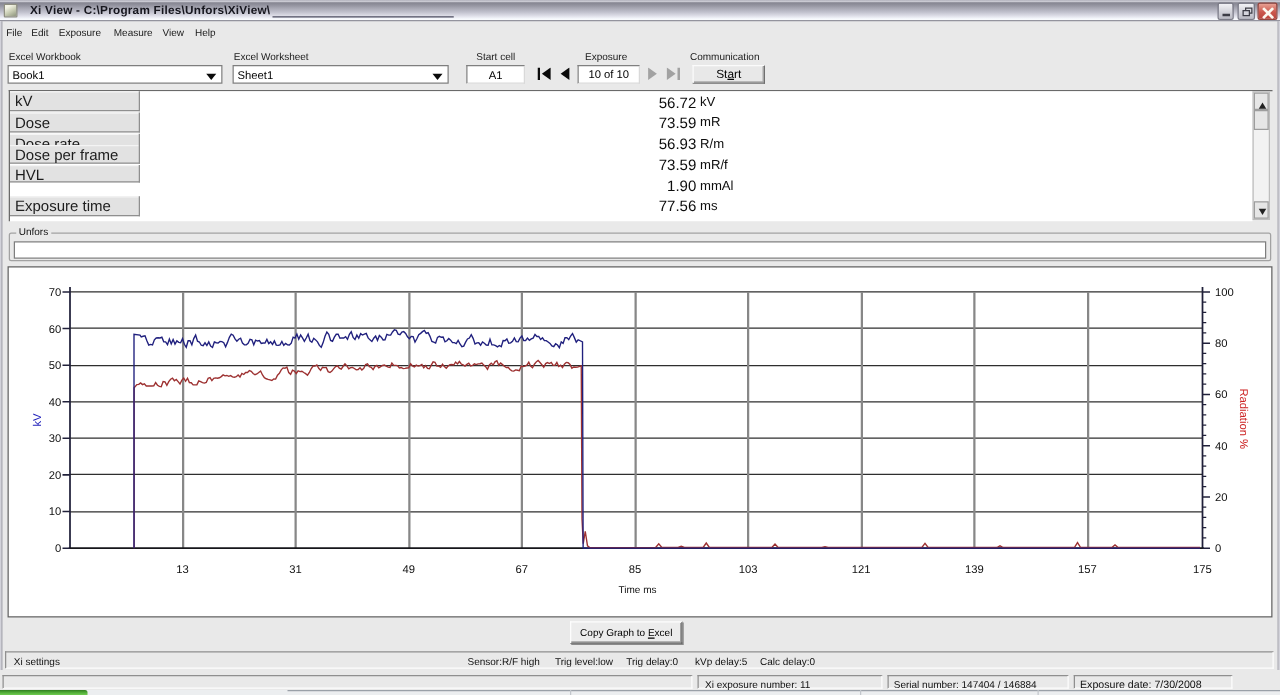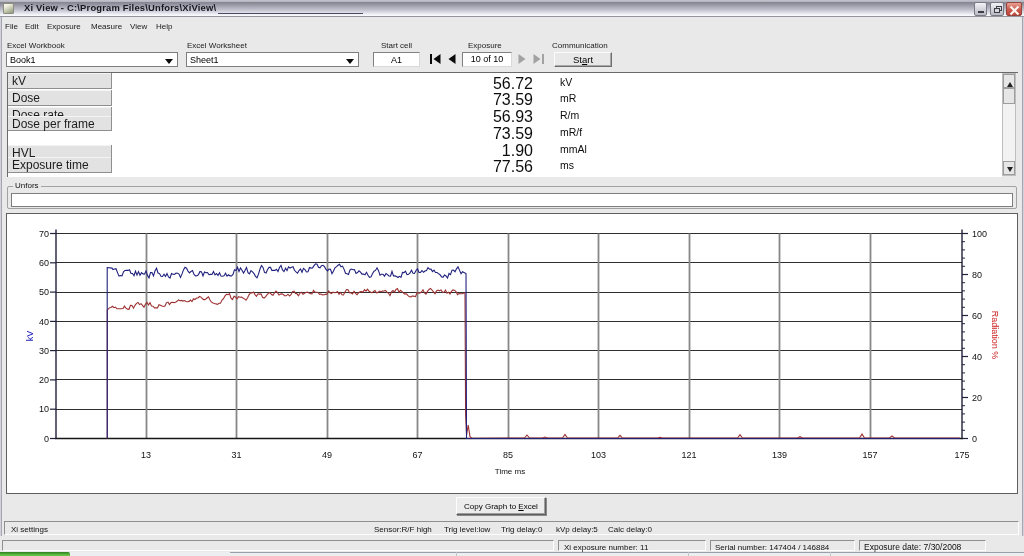--- a/index.html
+++ b/index.html
@@ -25,21 +25,21 @@
 .carr { position:absolute; left:auto; right:1px; top:2px; width:14px; height:11px; }
 .carr:after { content:""; position:absolute; left:3px; top:4px; border:4px solid transparent; border-top:5px solid #0a0a0a; }
 .navg { top:54px; }
 #expbox { left:462px; top:52px; width:50px; height:15px; background:#fff; border:1px solid #808080; border-bottom-color:#d9d9d9; border-right-color:#d9d9d9; font-size:9px; text-align:center; padding-top:1px; }
 #startbtn { left:554px; top:52px; width:58px; height:15px; background:#e8e8e8; border:1px solid #6f6f6f; border-top-color:#fbfbfb; border-left-color:#fbfbfb; box-shadow:inset -1px -1px 0 #a8a8a8; font-size:9.5px; text-align:center; padding-top:1px; }
 
 #tabletop { left:7px; top:72px; width:1011px; height:1px; background:#6a6a6a; }
 #tableleftb { left:7px; top:72px; width:1px; height:105px; background:#6a6a6a; }
 #tablewhite { left:8px; top:73px; width:994px; height:104px; background:#fff; }
 .hcell { position:absolute; left:8px; width:104px; background:#e2e2e2; border-bottom:1px solid #8f8f8f; border-right:1px solid #8f8f8f; font-size:12px; color:#1c1c1c; padding:1px 0 0 4px; box-shadow:inset 0 1px 0 #f4f4f4; }
-.vnum { position:absolute; left:400px; width:133px; text-align:right; font-size:16px; color:#0d0d0d; }
+.vnum { position:absolute; left:424px; width:133px; text-align:right; font-size:12px; color:#0d0d0d; }
 .vunit { position:absolute; left:560px; font-size:10.5px; color:#0d0d0d; }
 
 #sbar { left:1002px; top:73px; width:14px; height:103px; background:#f2f2f2; border:1px solid #bdbdbd; }
 .sbtn { position:absolute; left:0; width:12px; height:14px; background:#e6e6e6; border:1px solid #9d9d9d; }
 #sthumb { position:absolute; left:0; top:14px; width:12px; height:16px; background:#e6e6e6; border:1px solid #9d9d9d; }
 .tri-up { position:absolute; left:2.5px; top:4px; border:3.5px solid transparent; border-bottom:5px solid #222; }
 .tri-dn { position:absolute; left:2.5px; top:5px; border:3.5px solid transparent; border-top:5px solid #222; }
 
 #cgroup { left:7px; top:186px; width:1010px; height:23px; border:1px solid #a2a2a2; border-radius:2px; }
 #clabel { left:13px; top:181px; font-size:8px; color:#111; background:#e9e9e9; padding:0 2px; }
@@ -129,21 +129,21 @@
 <div class="vunit" style="top:75.5px">kV</div>
 <div class="hcell" style="top:89.8px;height:15.75px">Dose</div>
 <div class="vnum" style="top:91.2px">73.59</div>
 <div class="vunit" style="top:92.2px">mR</div>
 <div class="hcell" style="top:106.5px;height:15.75px">Dose rate</div>
 <div class="vnum" style="top:108.0px">56.93</div>
 <div class="vunit" style="top:109.0px">R/m</div>
 <div class="hcell" style="top:116px;height:15px">Dose per frame</div>
 <div class="vnum" style="top:124.8px">73.59</div>
 <div class="vunit" style="top:125.8px">mR/f</div>
-<div class="hcell" style="top:145px;height:14px">HVL</div>
+<div class="hcell" style="top:132px;height:14px">HVL</div>
 <div class="vnum" style="top:141.5px">1.90</div>
 <div class="vunit" style="top:142.5px">mmAl</div>
 <div class="hcell" style="top:156.8px;height:15.75px">Exposure time</div>
 <div class="vnum" style="top:158.2px">77.56</div>
 <div class="vunit" style="top:159.2px">ms</div>
 <div class="abs" id="sbar">
   <div class="sbtn" style="top:0">
       <i class="tri-up"></i>
     </div>
   <div id="sthumb"></div>

